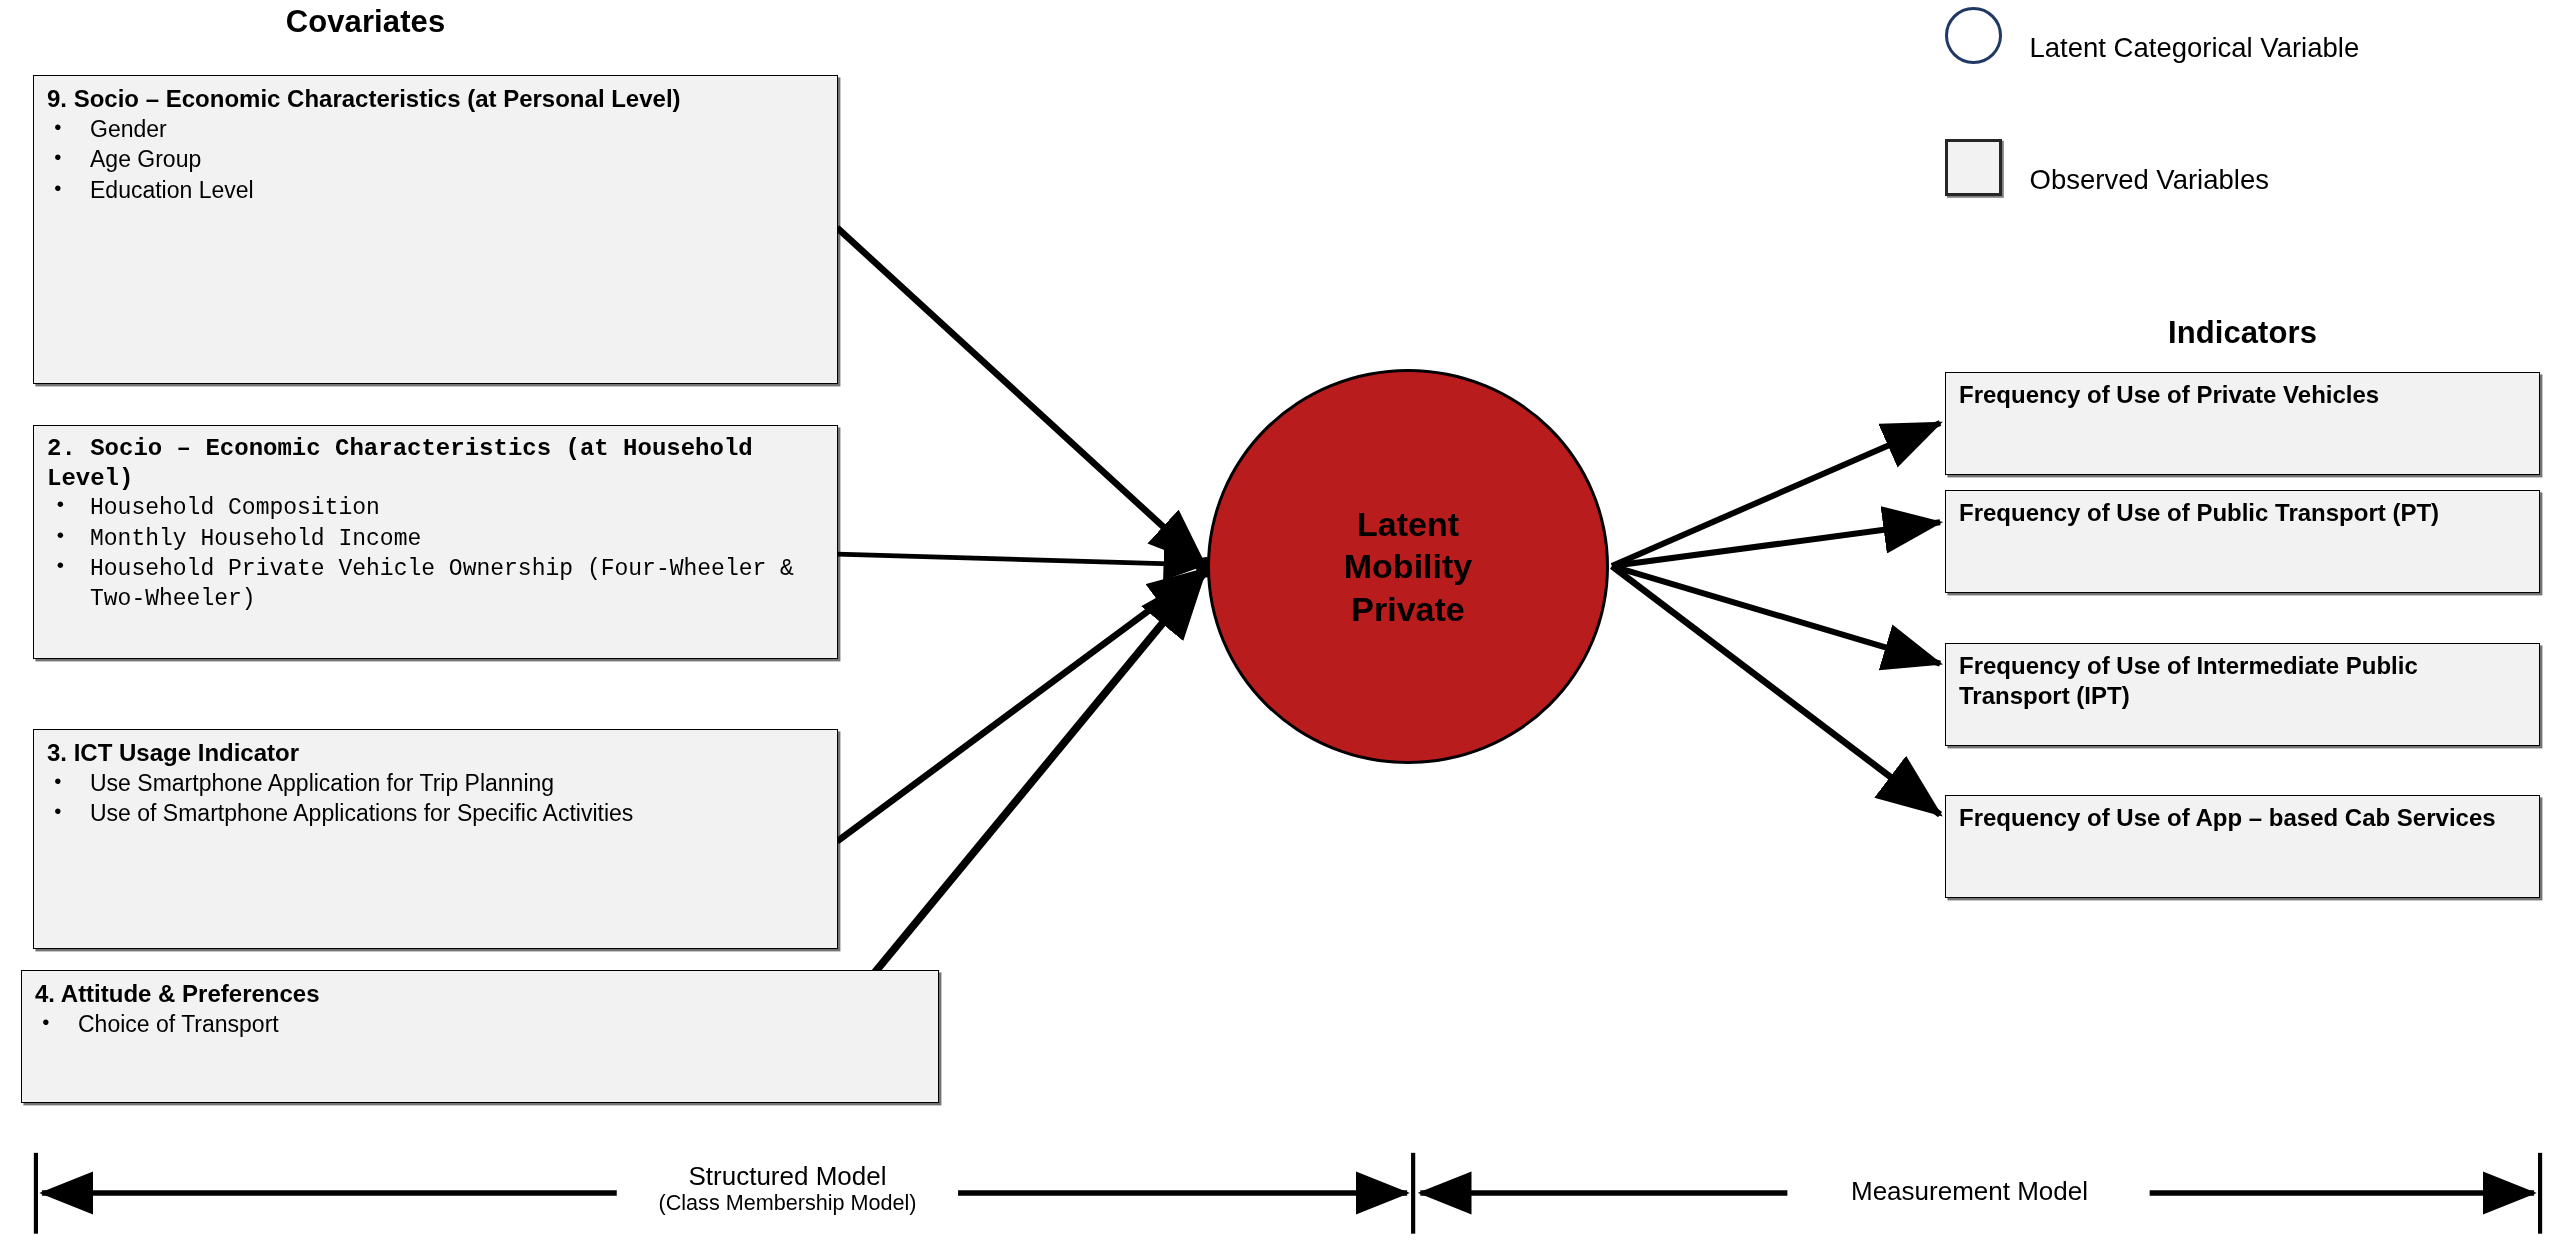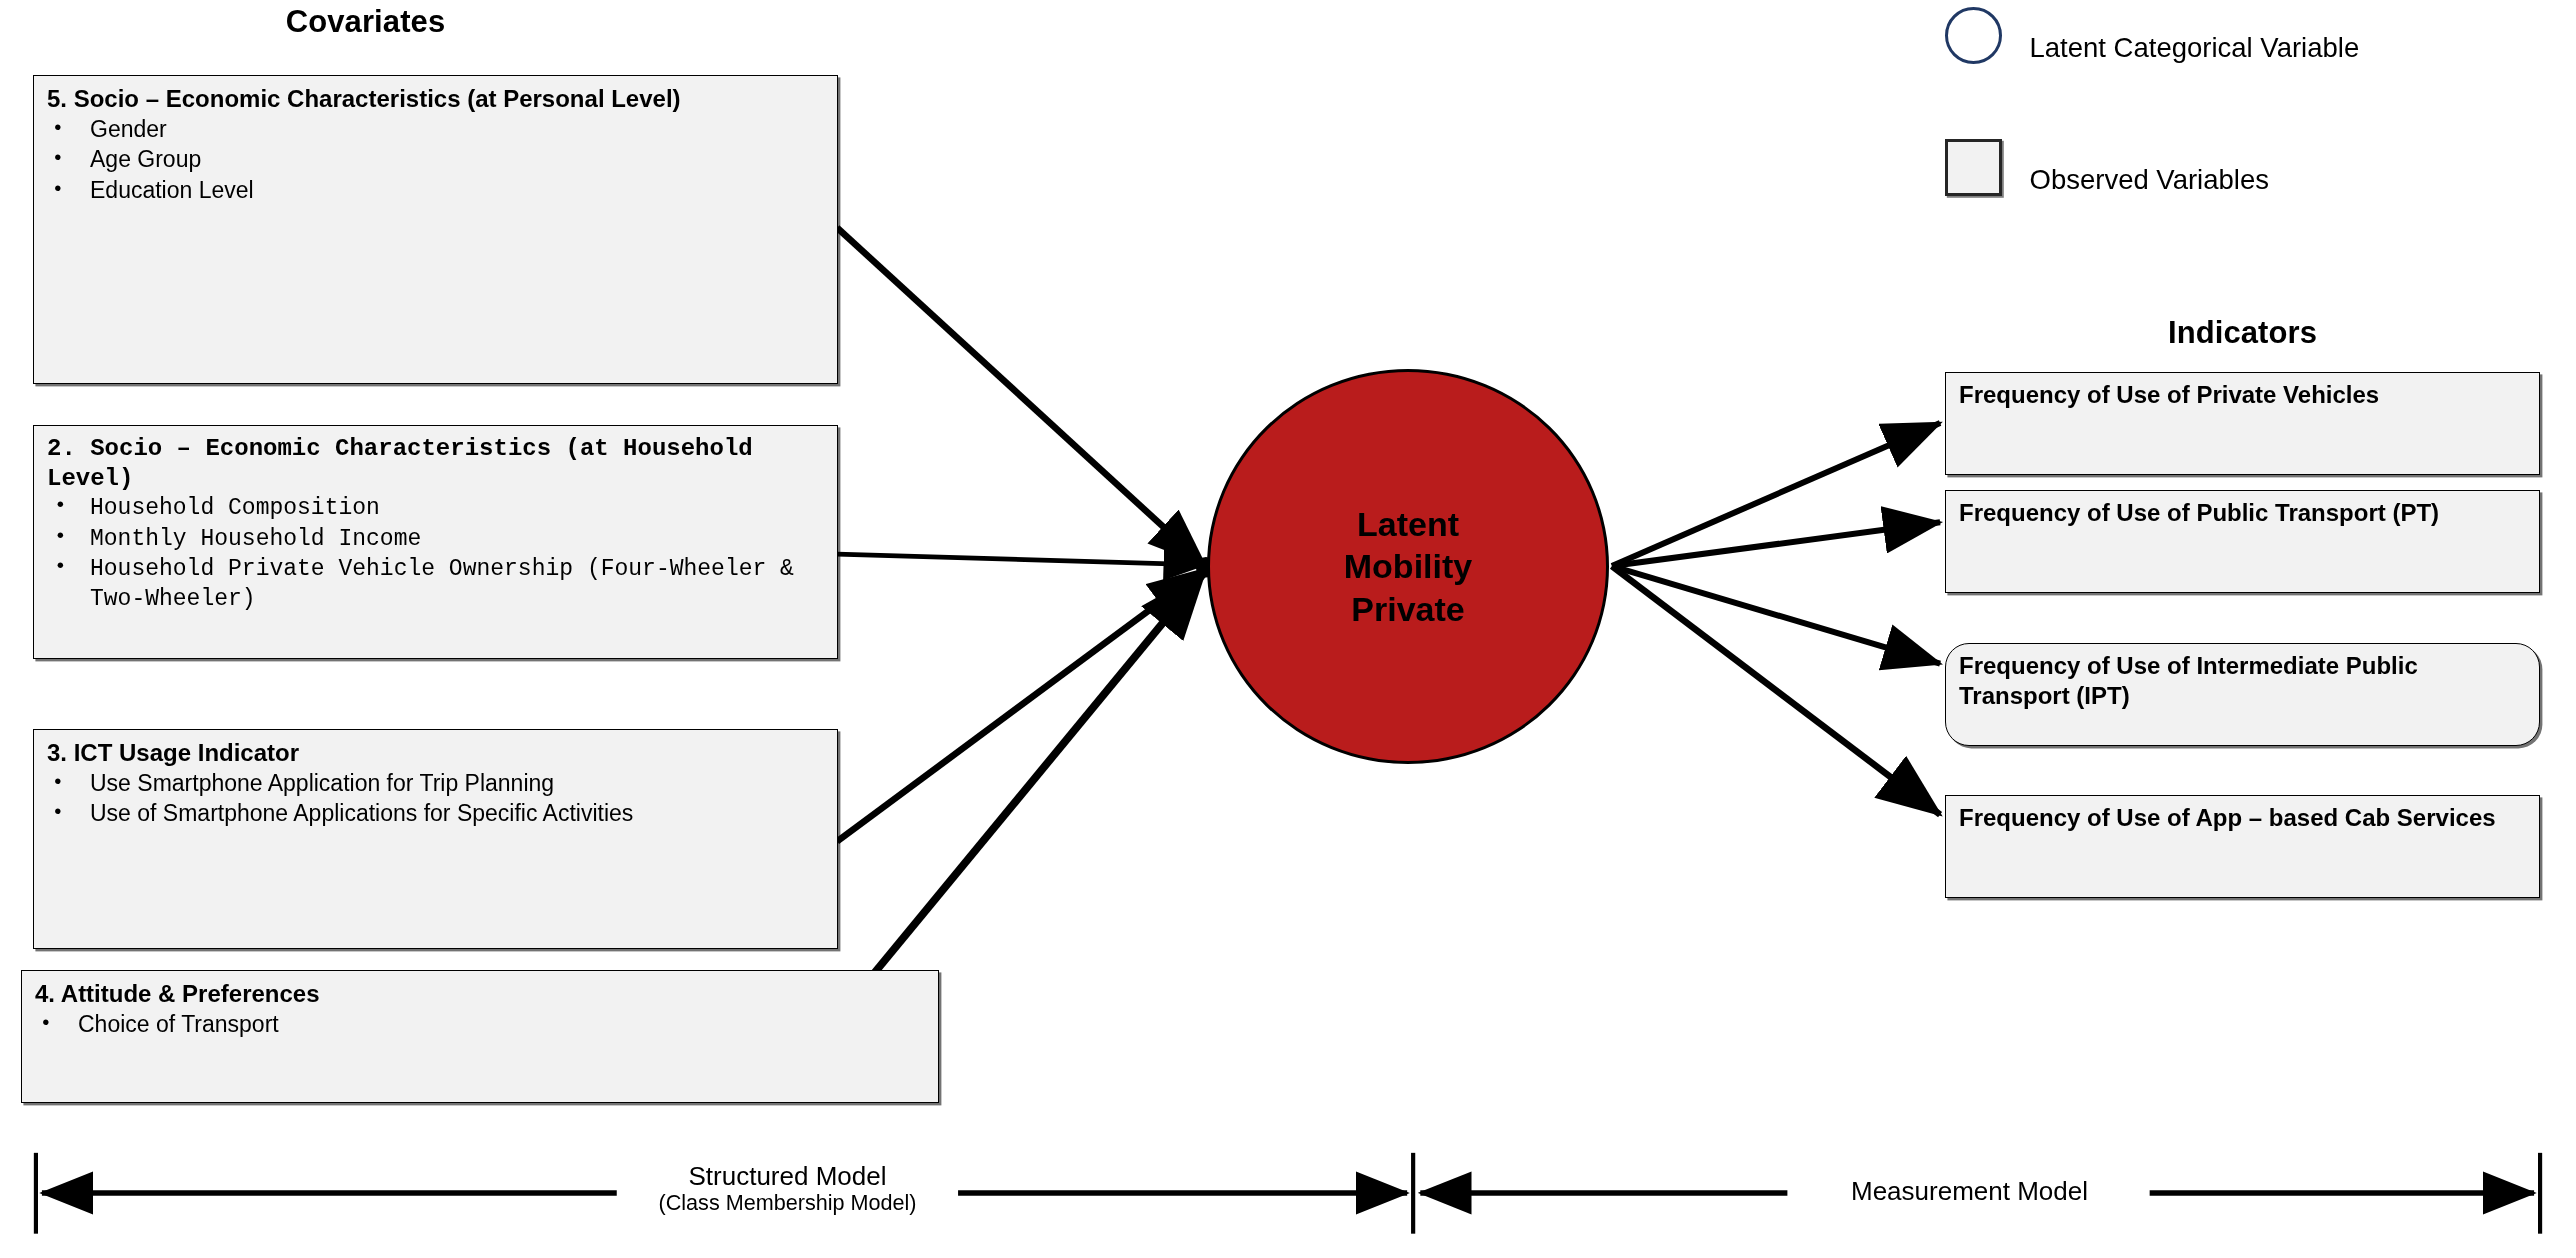--- a/index.html
+++ b/index.html
@@ -129,21 +129,21 @@
     <span class="legend-label">Latent Categorical Variable</span>
   </div>
 
   <div class="legend-row" style="left:1945px;top:139px;">
     <span class="legend-square"></span>
     <span class="legend-label">Observed Variables</span>
   </div>
 
   <div class="obs-box" style="left:33px;top:75px;width:805px;height:309px;">
     <div class="box-inner">
-      <div class="box-title">5. Socio – Economic Characteristics (at Personal Level)</div>
+      <div class="box-title">9. Socio – Economic Characteristics (at Personal Level)</div>
       <ul class="bullets">
         <li>Gender</li>
         <li>Age Group</li>
         <li>Education Level</li>
       </ul>
     </div>
   </div>
 
   <div class="obs-box" style="left:33px;top:425px;width:805px;height:234px;font-family:Liberation Mono, monospace;">
     <div class="box-inner">
@@ -184,21 +184,21 @@
   </div>
 
   <div class="obs-box ind-box" style="left:1945px;top:372px;width:595px;height:103px;">
     <div class="ind-text">Frequency of Use of Private Vehicles</div>
   </div>
 
   <div class="obs-box ind-box" style="left:1945px;top:490px;width:595px;height:103px;">
     <div class="ind-text">Frequency of Use of Public Transport (PT)</div>
   </div>
 
-  <div class="obs-box ind-box" style="left:1945px;top:643px;width:595px;height:103px;border-radius:24px;">
+  <div class="obs-box ind-box" style="left:1945px;top:643px;width:595px;height:103px;">
     <div class="ind-text">Frequency of Use of Intermediate Public Transport (IPT)</div>
   </div>
 
   <div class="obs-box ind-box" style="left:1945px;top:795px;width:595px;height:103px;">
     <div class="ind-text">Frequency of Use of App – based Cab Services</div>
   </div>
 
   <div class="bracket-caption" style="left:599px;top:1162px;width:377px;">
     <div class="main">Structured Model</div>
     <div class="sub">(Class Membership Model)</div>

